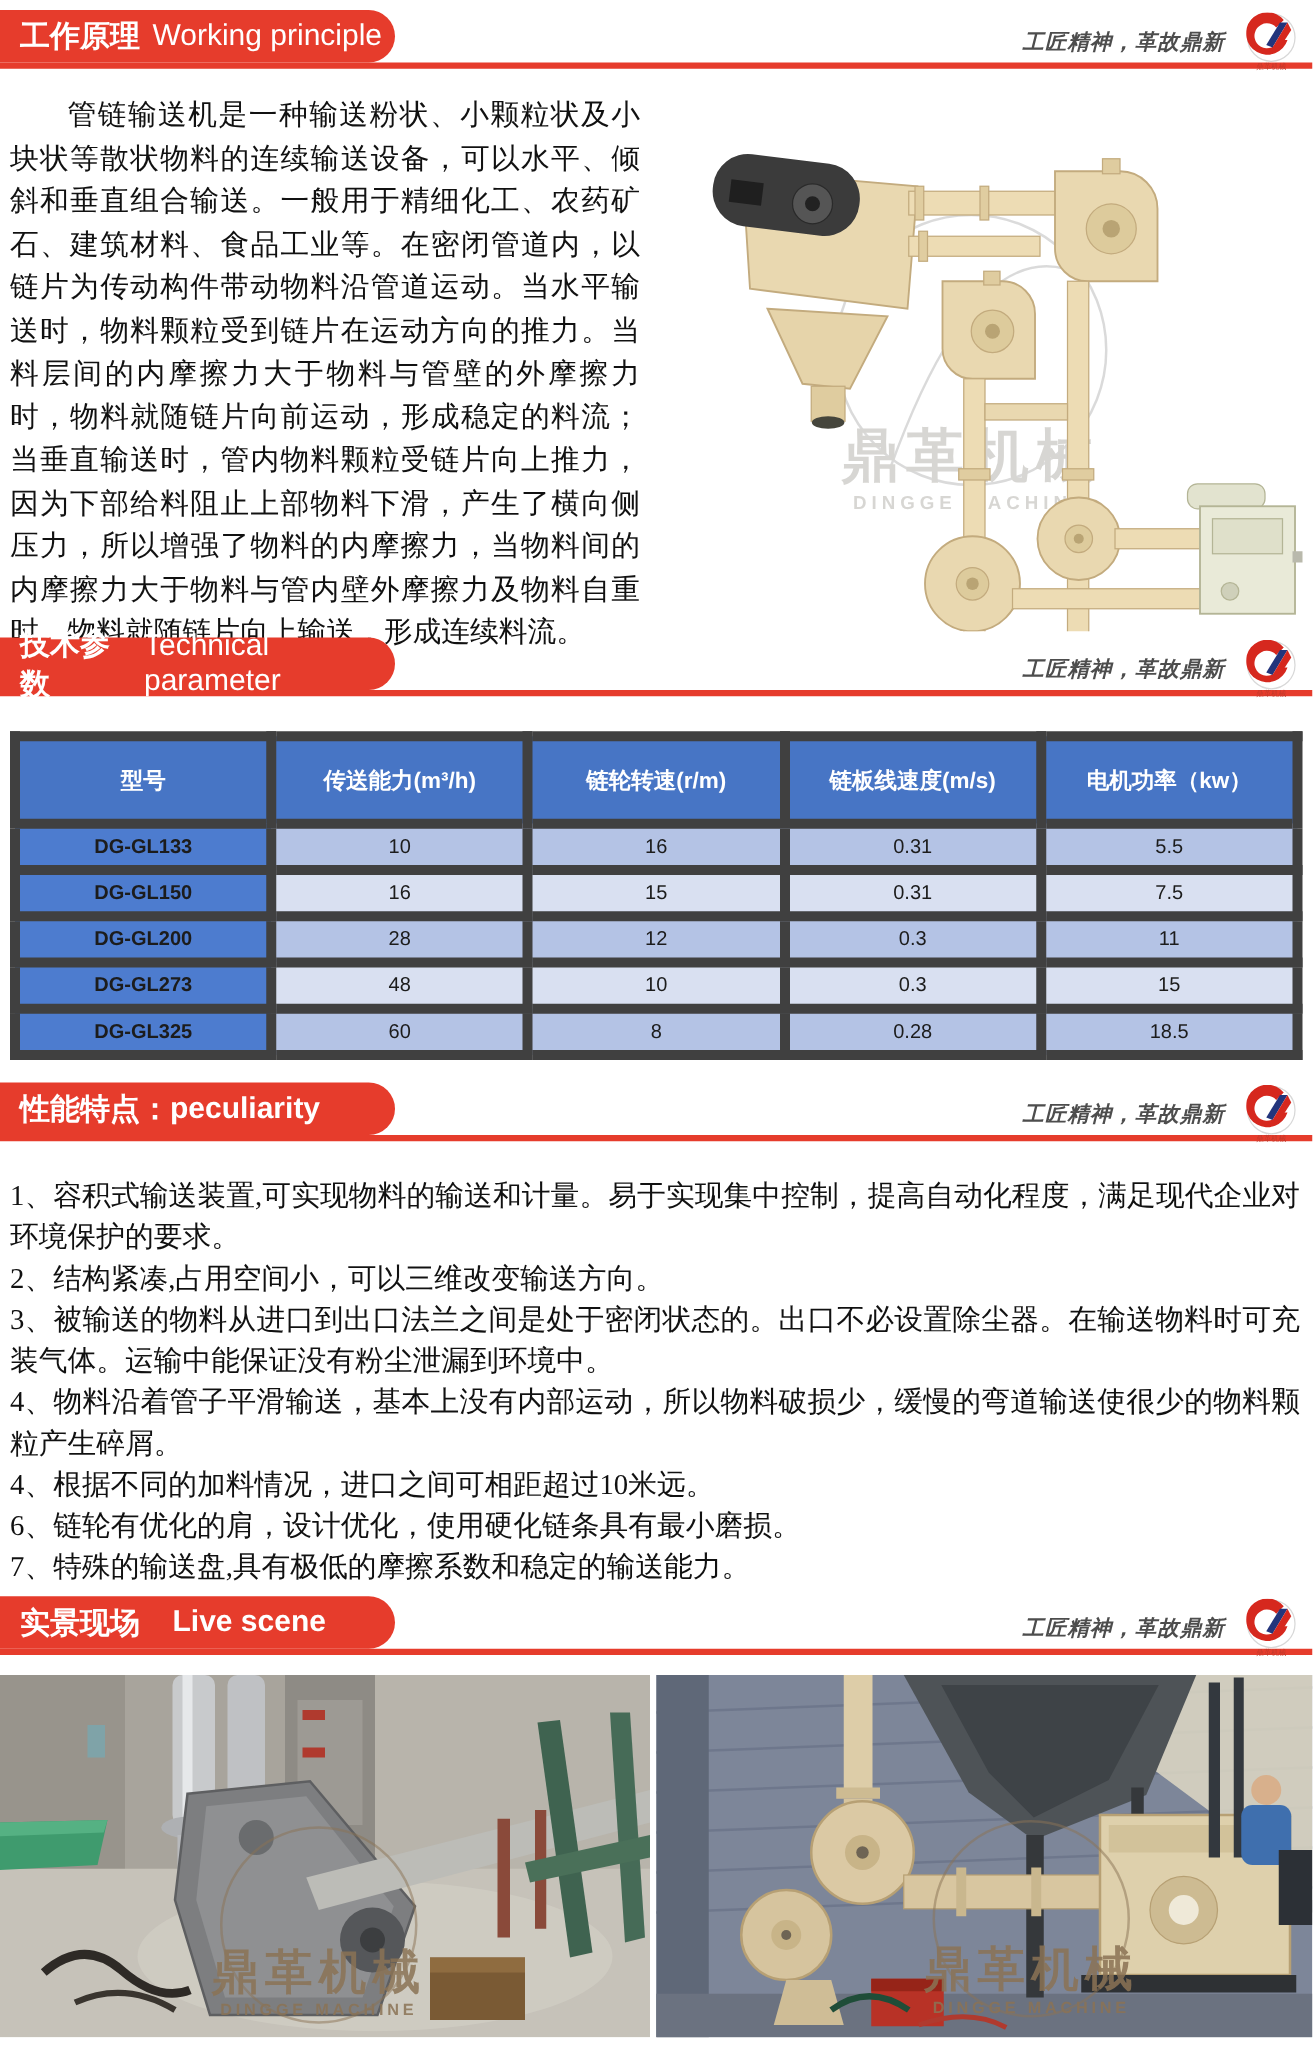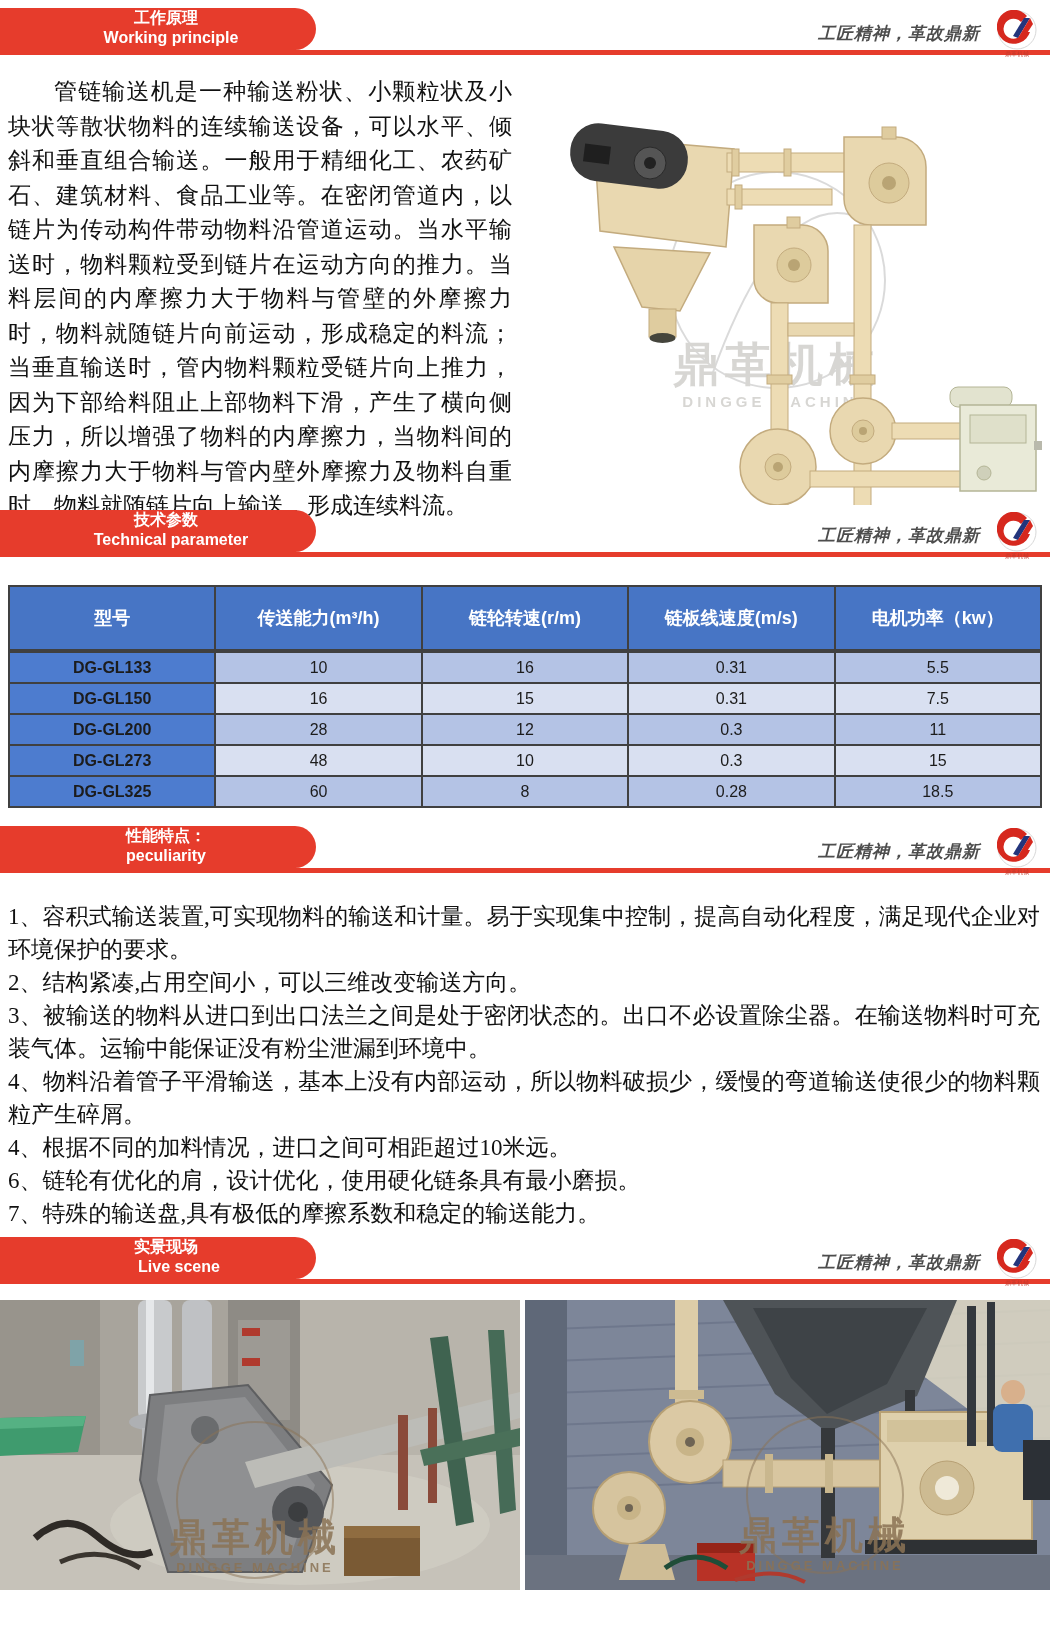--- a/index.html
+++ b/index.html
@@ -2,39 +2,39 @@
 <html><head>
 <meta charset="utf-8">
 <style>
   html,body{margin:0;padding:0;background:#ffffff;}
   body{width:1050px;font-family:"Liberation Sans",sans-serif;-webkit-font-smoothing:antialiased;}
 
   
   .section-bar{position:relative;height:47px;width:1050px;}
   .banner{position:absolute;left:0;top:0;height:42px;width:300px;background:#e63c2c;
           border-radius:0 24px 24px 0;display:flex;align-items:center;padding-left:16px;
-          color:#ffffff;font-weight:bold;font-size:16px;flex-direction:column;}
-  .banner .en{margin-left:10px;font-weight:bold;}
+          color:#ffffff;font-weight:bold;font-size:24px;}
+  .banner .en{margin-left:10px;font-weight:normal;}
   .banner .en-wide{margin-left:26px;font-weight:bold;}
   .redline{position:absolute;left:0;bottom:0;width:1050px;height:5px;background:#e63c2c;}
   .slogan-wrap{position:absolute;right:10px;top:2px;display:flex;align-items:flex-start;}
   .slogan{margin-top:12px;margin-right:14px;color:#4d4d4d;font-size:17px;font-weight:600;letter-spacing:1px;font-style:italic;}
   .logo-block{display:flex;flex-direction:column;align-items:center;width:46px;}
   .logo-sub{font-size:6px;color:#c0392b;line-height:7px;margin-top:1px;letter-spacing:0px;white-space:nowrap;}
 
   
   .wp-flex{display:flex;margin-top:20px;height:435px;}
   .wp-text{width:512px;padding:0 0 0 8px;box-sizing:border-box;}
   .wp-text p{margin:0;font-family:"Liberation Serif","DejaVu Serif",serif;
              font-size:23px;line-height:34.5px;color:#111;text-indent:2em;text-align:justify;}
   .wp-image{width:520px;height:430px;margin-left:10px;position:relative;}
 
   
   table.params{border-collapse:collapse;margin:28px 8px 0 8px;width:1034px;table-layout:fixed;}
-  table.params th,table.params td{border:2px solid #404040;text-align:center;vertical-align:middle;
+  table.params th,table.params td{border:8px solid #404040;text-align:center;vertical-align:middle;
              font-family:"Liberation Sans",sans-serif;}
   table.params th{background:#4775c5;color:#ffffff;font-size:18px;font-weight:bold;height:60px;border-bottom-width:4px;}
   table.params td{height:27px;font-size:16px;color:#1c1c1c;}
   td.model{background:#4d7ccf;color:#16203f;font-weight:bold;}
   tr.band-a td.val{background:#b4c3e5;}
   tr.band-b td.val{background:#d9e0f1;}
 
   
   .features{margin:27px 10px 0 8px;}
   .features p{margin:0;font-family:"Liberation Serif","DejaVu Serif",serif;

